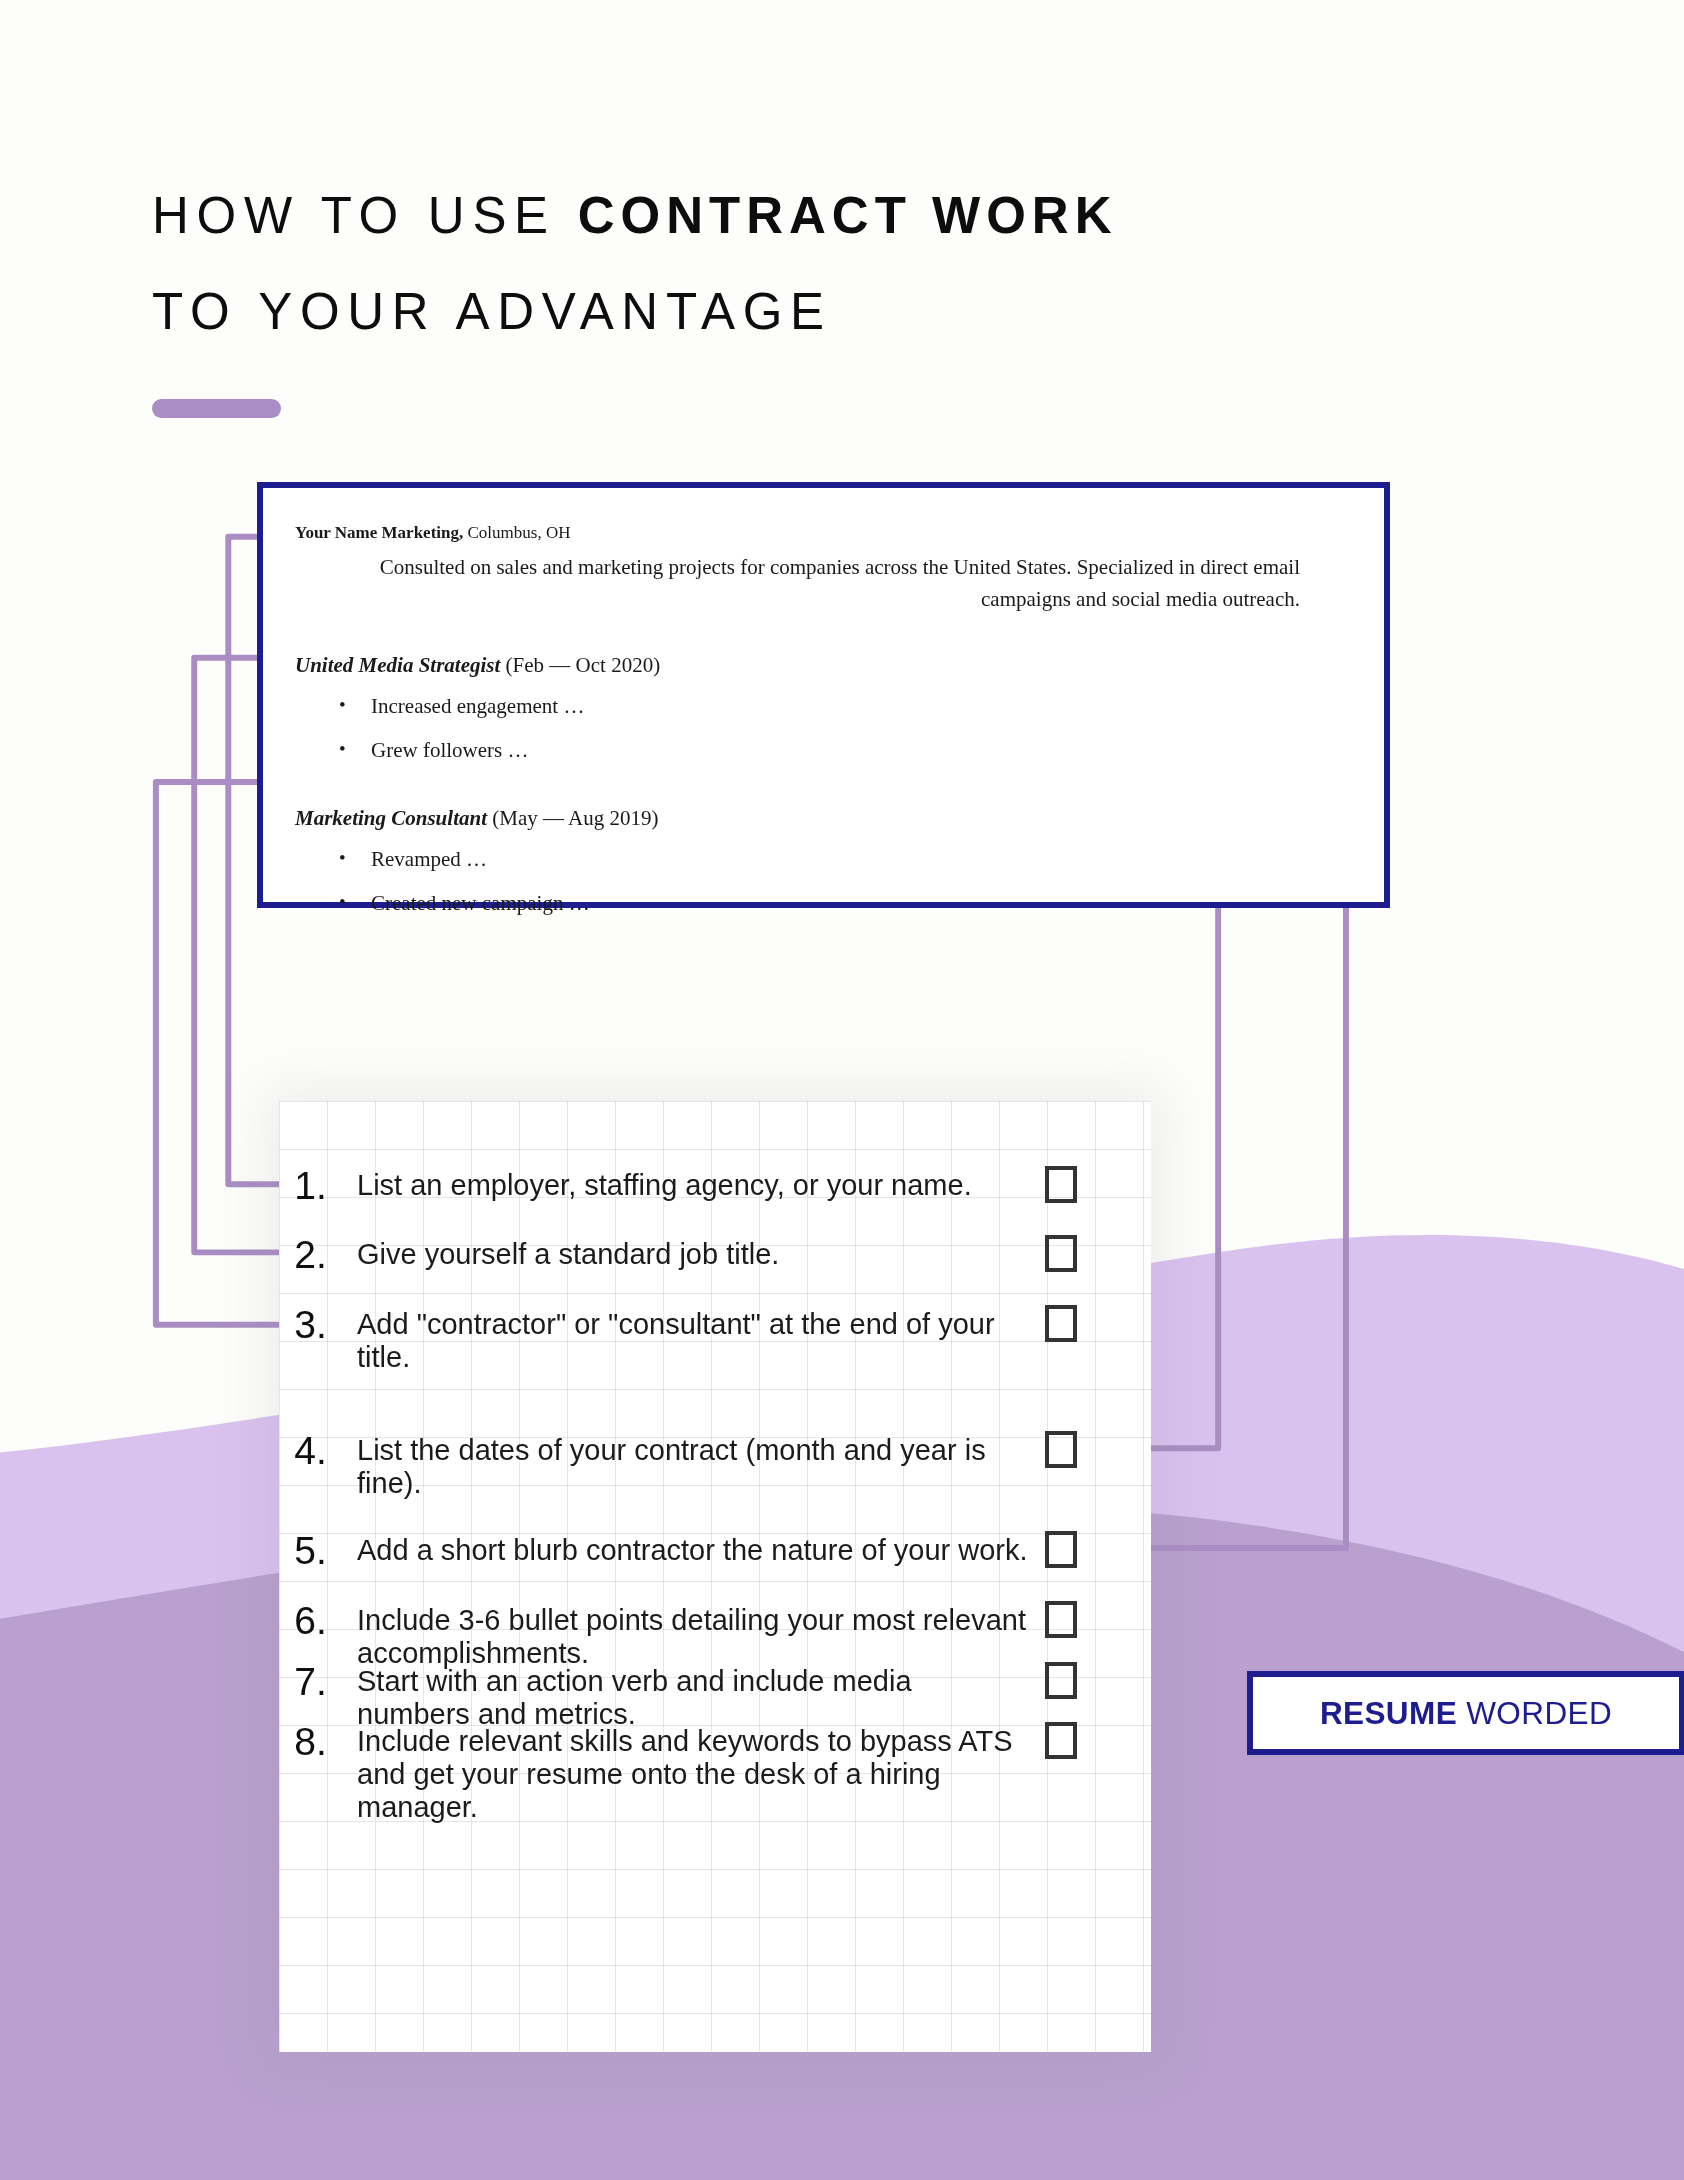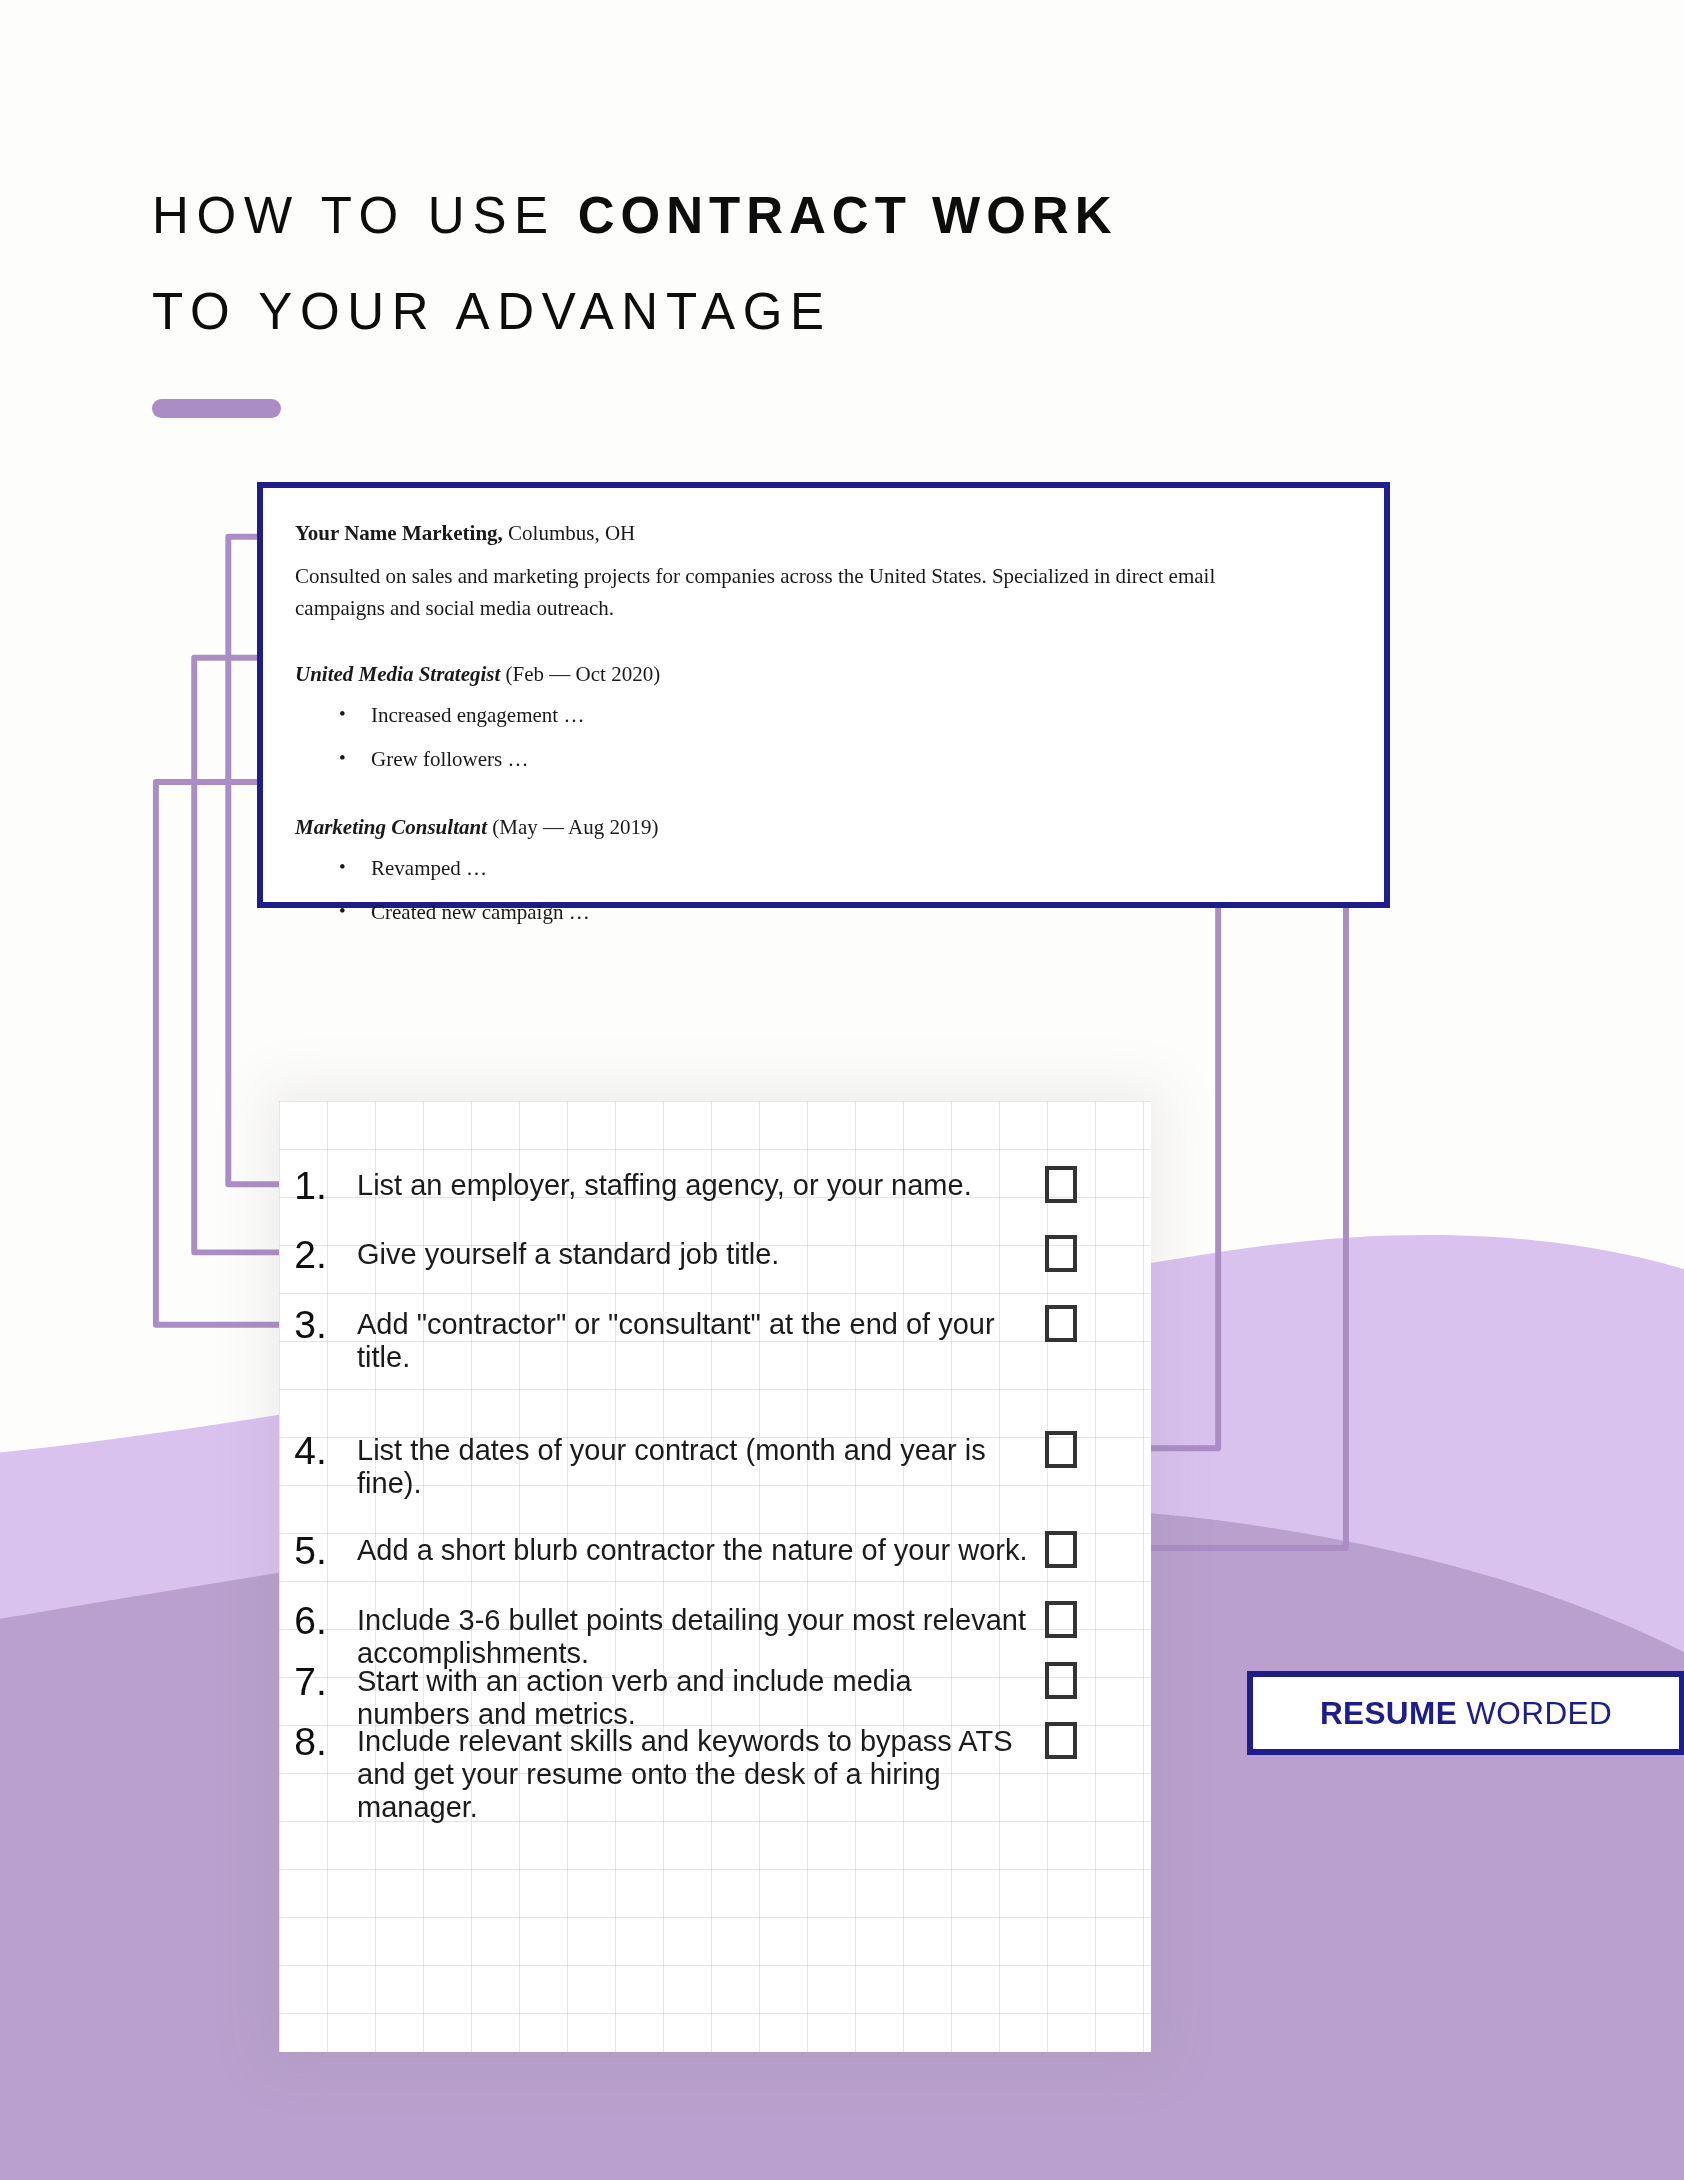--- a/index.html
+++ b/index.html
@@ -73,31 +73,32 @@
     background: #ffffff;
     box-sizing: border-box;
     z-index: 7;
   }
   #resume-inner {
     padding: 29px 32px 0 32px;
     font-family: "Liberation Serif", serif;
     color: #1a1a1a;
   }
   .resume-company-line {
-    font-size: 21px;
+    font-size: 17px;
     line-height: 32px;
   }
   .resume-company {
     font-weight: 700;
   }
   .resume-desc {
     font-size: 21px;
     line-height: 32px;
-    margin-top: 11px;
+    margin-top: 2px;
     max-width: 1005px;
+    text-align: right;
   }
   .resume-role-block {
     margin-top: 36px;
   }
   .resume-role-line {
     font-size: 21px;
     line-height: 29px;
   }
   .resume-role-title {
     font-weight: 700;

